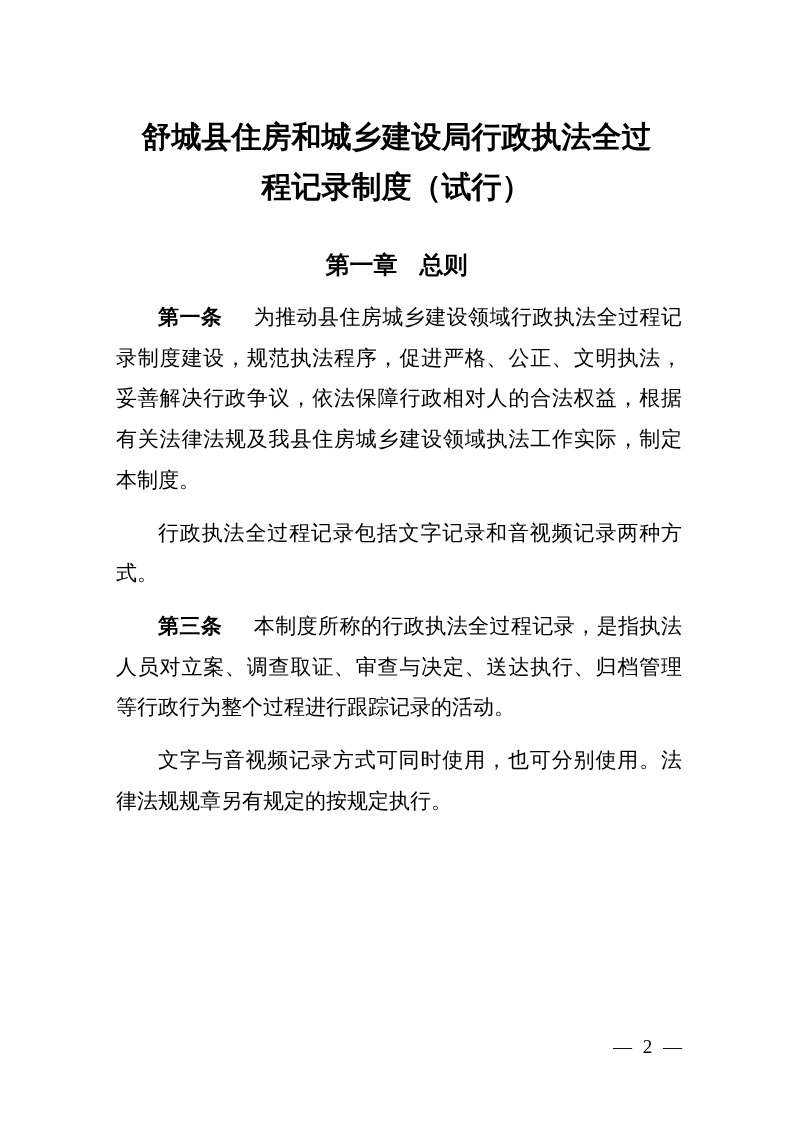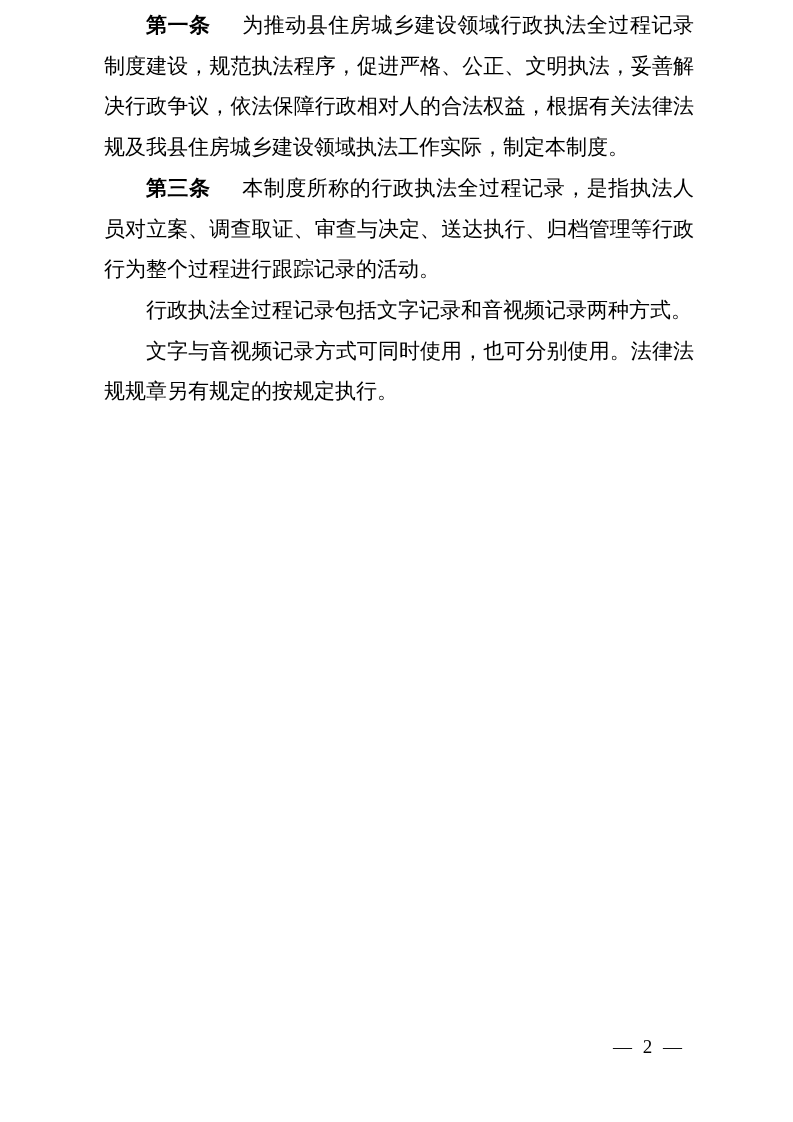--- a/index.html
+++ b/index.html
@@ -39,21 +39,21 @@
     display: inline-block;
     width: 22px;
   }
   .doc-body {
     margin: 5px 99px 0 104px;
     font-size: 21px;
     line-height: 40.7px;
     text-align: justify;
   }
   .para {
-    margin: 0;
+    margin: 12px;
     padding: 0;
     text-indent: 2em;
   }
   .art-label {
     font-family: "Liberation Sans", sans-serif;
     font-weight: bold;
   }
   .art-gap {
     display: inline-block;
     width: 31px;
@@ -67,30 +67,35 @@
     font-family: "Liberation Serif", serif;
     color: #000000;
     white-space: nowrap;
   }
 </style>
 </head>
 <body>
 
 <div class="page">
 
+  <h1 class="title">
+    <span class="title-line">舒城县住房和城乡建设局行政执法全过</span>
+    <span class="title-line">程记录制度（试行）</span>
+  </h1>
 
+  <h2 class="chapter"><span>第一章</span><span class="chapter-gap"></span><span>总则</span></h2>
 
   <div class="doc-body">
 
     <p class="para"><b class="art-label">第一条</b><span class="art-gap"></span><span>为推动县住房城乡建设领域行政执法全过程记录制度建设，规范执法程序，促进严格、公正、文明执法，妥善解决行政争议，依法保障行政相对人的合法权益，根据有关法律法规及我县住房城乡建设领域执法工作实际，制定本制度。</span></p>
 
 
+    <p class="para">行政执法全过程记录包括文字记录和音视频记录两种方式。</p>
+
     <p class="para"><b class="art-label">第三条</b><span class="art-gap"></span><span>本制度所称的行政执法全过程记录，是指执法人员对立案、调查取证、审查与决定、送达执行、归档管理等行政行为整个过程进行跟踪记录的活动。</span></p>
-
-    <p class="para">行政执法全过程记录包括文字记录和音视频记录两种方式。</p>
 
 
 
     <p class="para">文字与音视频记录方式可同时使用，也可分别使用。法律法规规章另有规定的按规定执行。</p>
 
   </div>
 
   <div class="page-number">— 2 —</div>
 
 </div>

